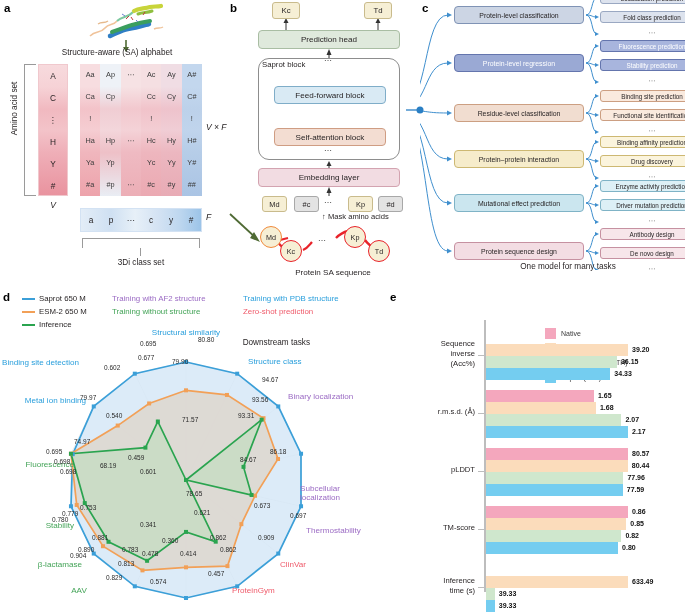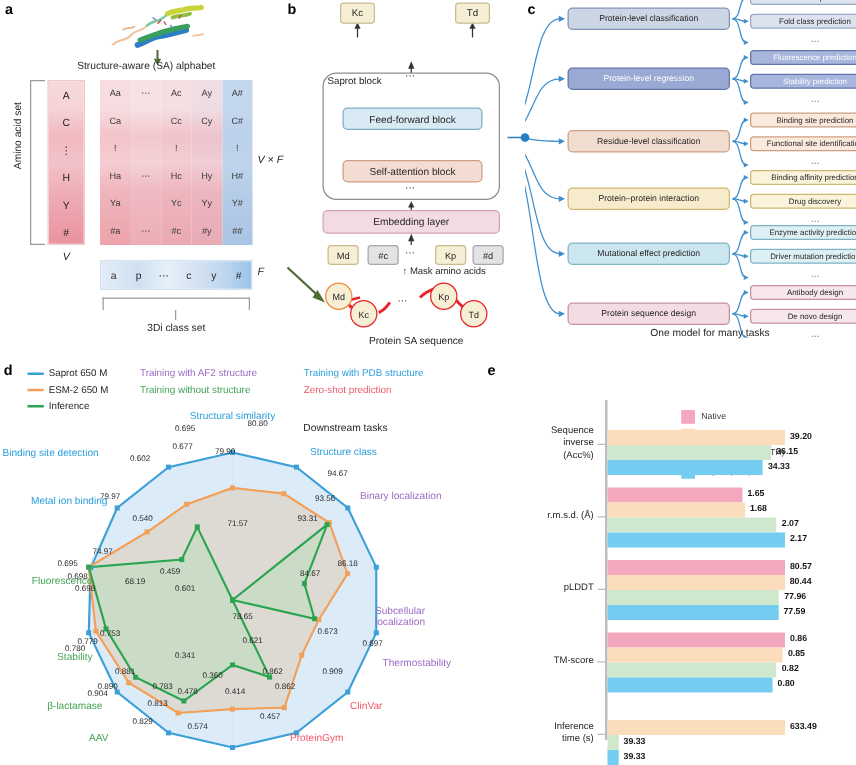--- a/index.html
+++ b/index.html
@@ -147,20 +147,28 @@
 
   <div id="sa-grid">
       <div class="sa-col" style="background: linear-gradient(rgb(247, 221, 224), rgb(247, 221, 224) 17%, rgb(243, 195, 201) 34%, rgb(245, 205, 210) 50%, rgb(240, 182, 189) 67%, rgb(237, 163, 171));">
         <div class="sa-cell">Aa</div>
         <div class="sa-cell">Ca</div>
         <div class="sa-cell">!</div>
         <div class="sa-cell">Ha</div>
         <div class="sa-cell">Ya</div>
         <div class="sa-cell">#a</div>
       </div>
+      <div class="sa-col" style="background: linear-gradient(rgb(238, 242, 247), rgb(238, 242, 247) 17%, rgb(240, 205, 211) 34%, rgb(243, 214, 219) 50%, rgb(238, 192, 199) 67%, rgb(233, 237, 244));">
+        <div class="sa-cell">Ap</div>
+        <div class="sa-cell">Cp</div>
+        <div class="sa-cell"></div>
+        <div class="sa-cell">Hp</div>
+        <div class="sa-cell">Yp</div>
+        <div class="sa-cell">#p</div>
+      </div>
       <div class="sa-col" style="background: linear-gradient(rgb(246, 226, 228), rgb(246, 226, 228) 17%, rgb(242, 200, 206) 34%, rgb(244, 210, 215) 50%, rgb(239, 186, 194) 67%, rgb(236, 174, 182));">
         <div class="sa-cell">⋯</div>
         <div class="sa-cell"></div>
         <div class="sa-cell"></div>
         <div class="sa-cell">⋯</div>
         <div class="sa-cell"></div>
         <div class="sa-cell">⋯</div>
       </div>
       <div class="sa-col" style="background: linear-gradient(rgb(245, 223, 226), rgb(245, 223, 226) 17%, rgb(241, 195, 202) 34%, rgb(243, 205, 211) 50%, rgb(238, 182, 190) 67%, rgb(235, 169, 178));">
         <div class="sa-cell">Ac</div>
@@ -249,20 +257,21 @@
     <path d="M75 250 C80 248 82 244 84 242" stroke="#e8232a" stroke-width="2.4" fill="none"></path>
     <path d="M108 238 C112 234 116 232 120 231" stroke="#e8232a" stroke-width="2.4" fill="none"></path>
     <path d="M137 240 C141 246 146 248 150 250" stroke="#e8232a" stroke-width="2.4" fill="none"></path>
 
     <line x1="2" y1="214" x2="28" y2="238" stroke="#4f6a34" stroke-width="1.8"></line>
     <polygon points="32,242 22,238 26,232" fill="#4f6a34"></polygon>
   </svg>
 
   <div class="bbox" id="b-kc">Kc</div>
   <div class="bbox" id="b-td">Td</div>
+  <div class="bbox" id="b-pred">Prediction head</div>
 
   <div id="b-saprot-outer"></div>
   <div id="b-saprot-label">Saprot block</div>
   <div style="position:absolute;left:96px;top:56px;font-size:8px;color:#444;">⋯</div>
   <div style="position:absolute;left:96px;top:146px;font-size:8px;color:#444;">⋯</div>
 
   <div class="bbox" id="b-ff">Feed-forward block</div>
   <div class="bbox" id="b-sa">Self-attention block</div>
   <div class="bbox" id="b-emb">Embedding layer</div>
 

